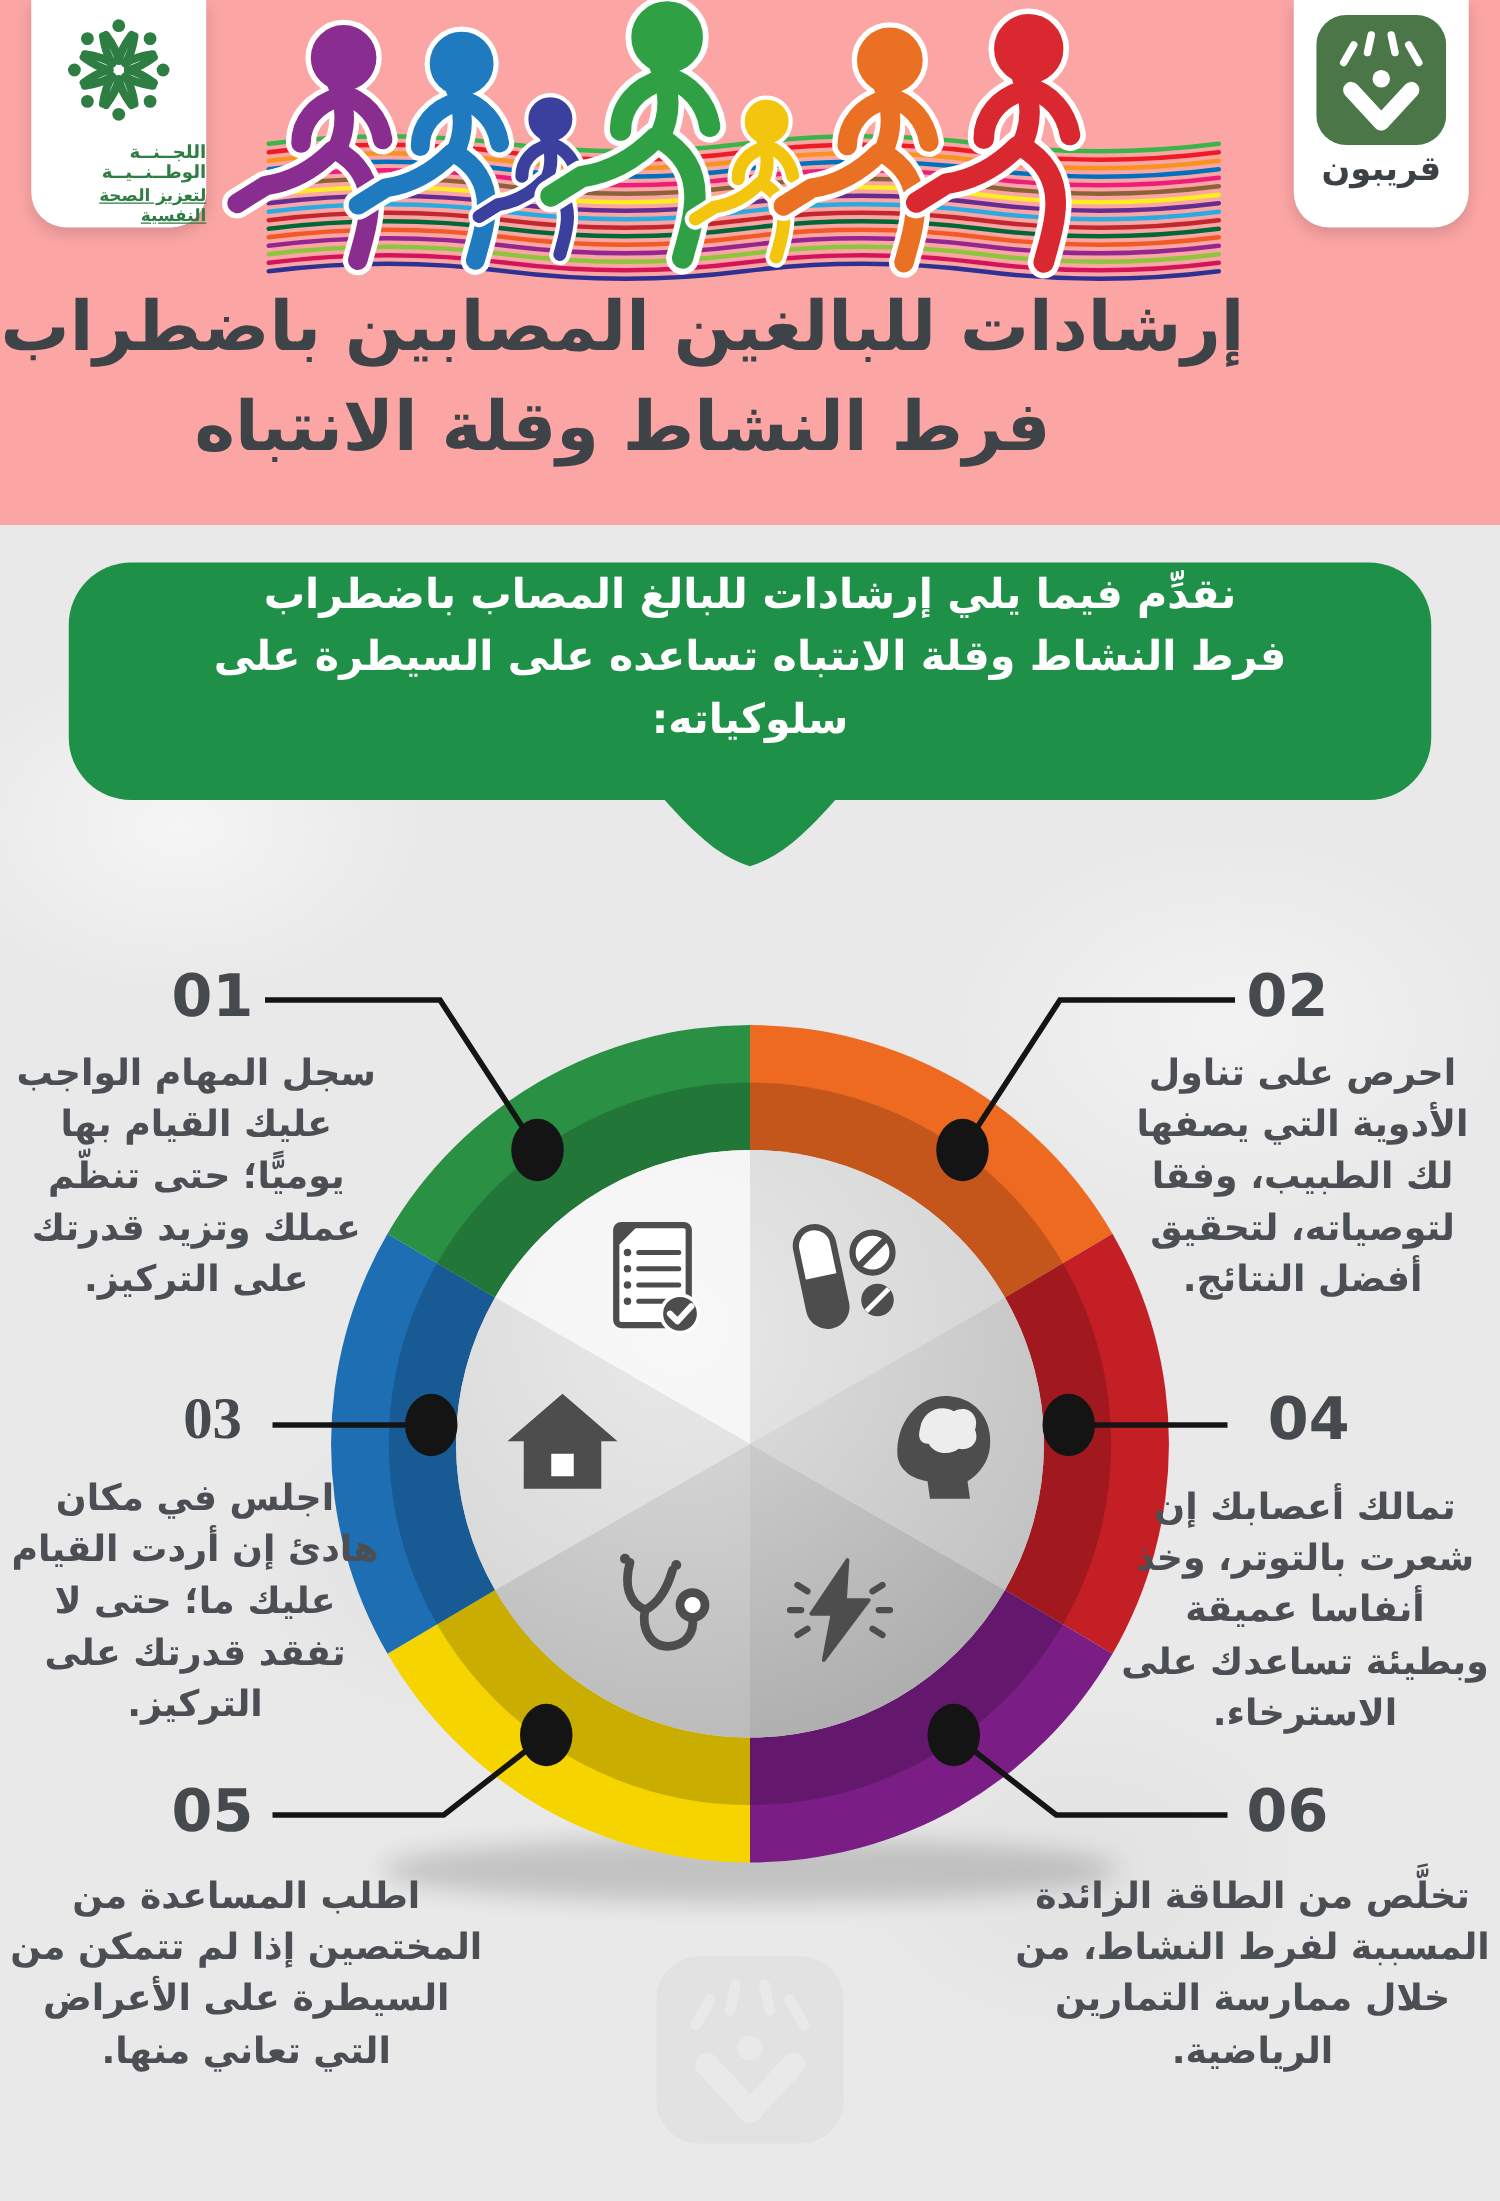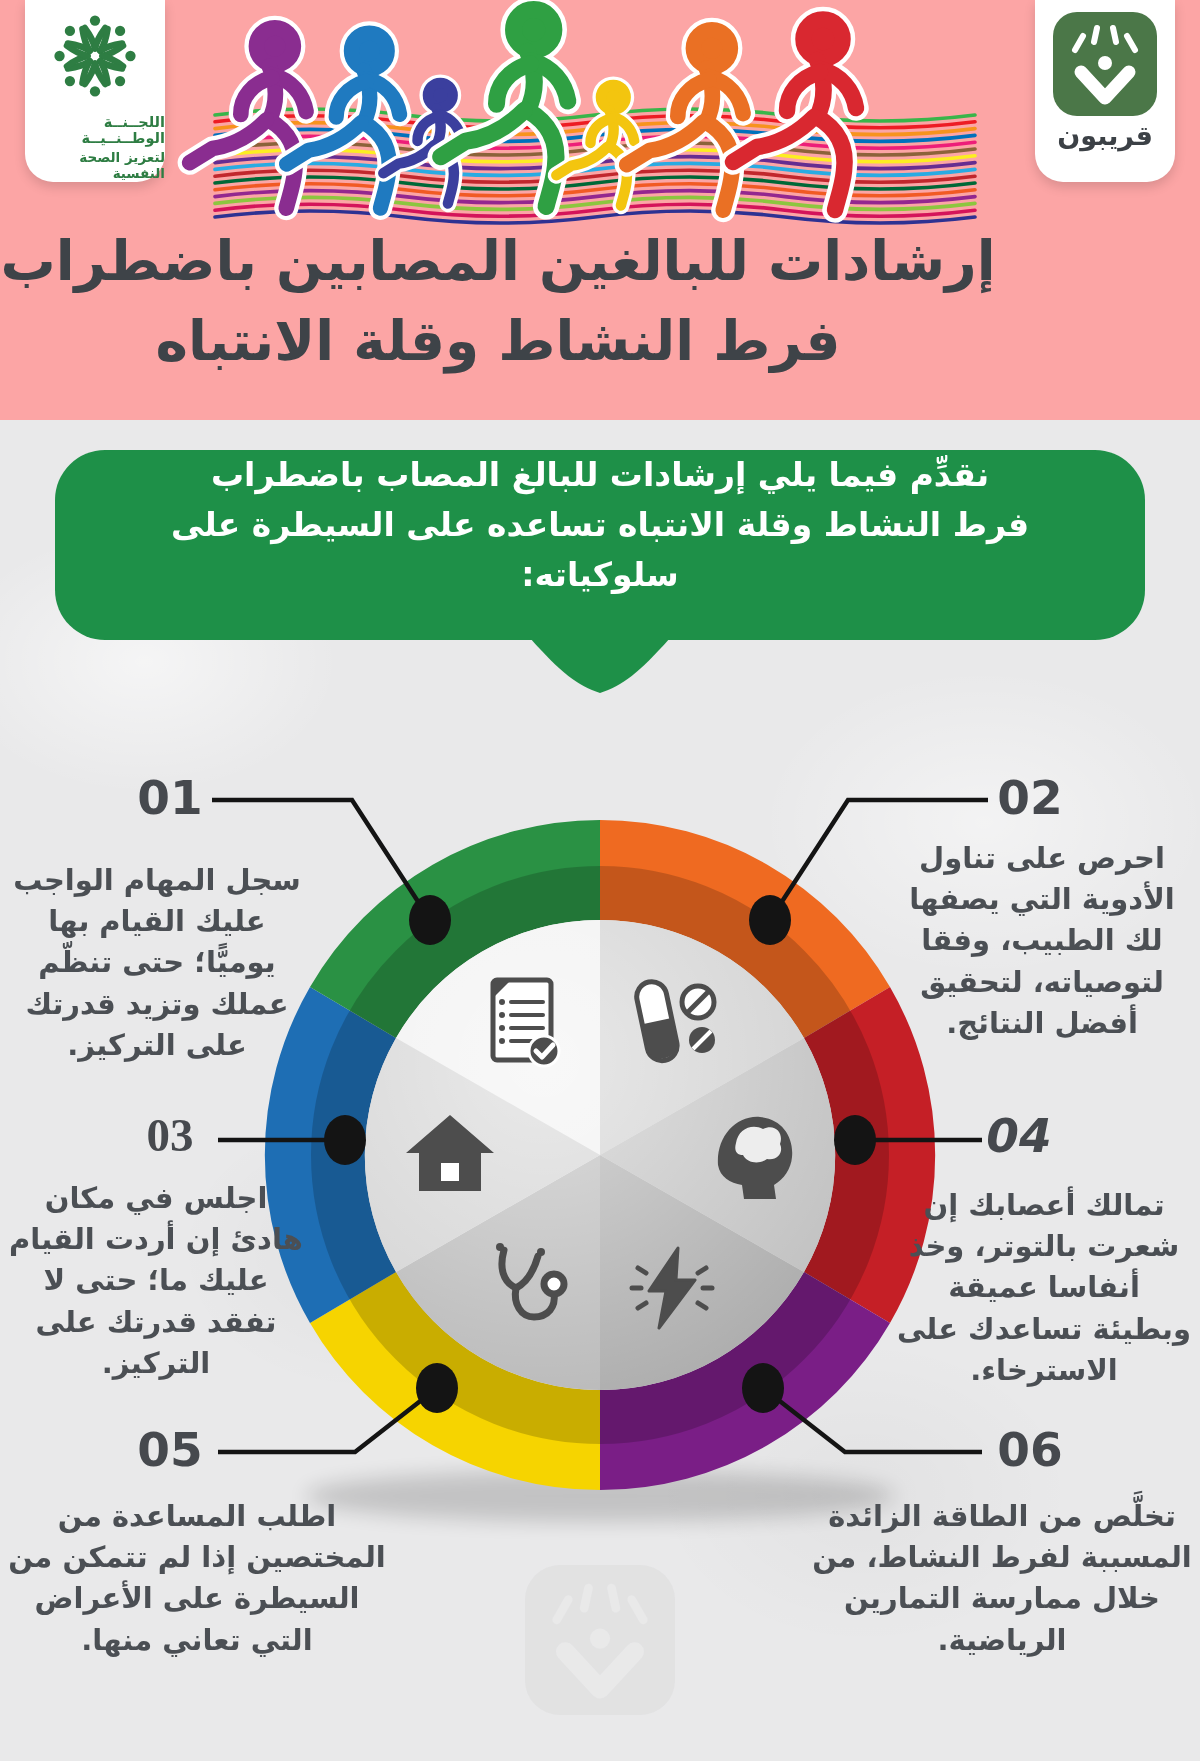--- a/index.html
+++ b/index.html
@@ -6,45 +6,45 @@
   #page{position:relative;width:1200px;height:1761px;overflow:hidden;
         font-family:"DejaVu Sans",sans-serif;direction:rtl;}
   
   #header{position:absolute;left:0;top:0;width:1200px;height:420px;background:#fca5a5;}
   .corner-card{position:absolute;top:0;width:140px;background:#fff;
                border-radius:0 0 28px 28px;box-shadow:0 5px 12px rgba(0,0,0,.14);
                display:flex;flex-direction:column;align-items:center;z-index:3;}
   #org-card{left:25px;height:182px;}
   #app-card{left:1035px;height:182px;}
   .org-line1{font-size:14.5px;font-weight:bold;color:#2e7d43;margin-top:2px;}
-  .org-line2{font-size:13.5px;font-weight:bold;color:#2e7d43;margin-top:3px;}
+  .org-line2{font-size:13.5px;font-weight:bold;color:#2e7d43;margin-top:3px;text-decoration:underline;}
   #app-label{font-size:27px;font-weight:bold;color:#3c4146;margin-top:4px;}
   #title{position:absolute;left:0;top:222px;width:996px;text-align:center;
          font-size:55px;font-weight:bold;color:#3e4348;line-height:1.45;z-index:2;}
   
   #body-section{position:absolute;left:0;top:420px;width:1200px;height:1341px;
       background:
         radial-gradient(280px 190px at 12% 18%, rgba(255,255,255,.55), transparent 70%),
         radial-gradient(320px 220px at 82% 30%, rgba(255,255,255,.45), transparent 70%),
         radial-gradient(260px 200px at 30% 62%, rgba(0,0,0,.035), transparent 70%),
         radial-gradient(300px 220px at 72% 80%, rgba(0,0,0,.03), transparent 70%),
         #e9e9ea;}
   #bubble{position:absolute;left:55px;top:30px;width:1090px;height:190px;
           border-radius:50px;display:flex;align-items:flex-start;justify-content:center;z-index:2;}
   #bubble-text{width:860px;text-align:center;color:#fff;font-size:33px;
                font-weight:bold;line-height:1.52;}
   #bubble-tail{position:absolute;left:520px;top:218px;z-index:2;}
   .tip-num{position:absolute;width:130px;text-align:center;font-size:47px;
            font-weight:bold;color:#46494e;z-index:4;direction:ltr;}
   .tip-text{position:absolute;text-align:center;font-size:29px;font-weight:bold;
             color:#4b4f54;line-height:1.42;z-index:4;}
-  #tip01-num{left:105px;top:350px;}   #tip01-text{left:6px;top:440px;width:302px;text-align:center;}
+  #tip01-num{left:105px;top:350px;}   #tip01-text{left:6px;top:418px;width:302px;text-align:center;}
   #tip02-num{left:965px;top:350px;}   #tip02-text{left:890px;top:418px;width:304px;}
   #tip03-num{left:105px;top:688px;font-family:Liberation Serif, serif;}   #tip03-text{left:8px;top:758px;width:296px;}
-  #tip04-num{left:954px;top:688px;font-style:italic;}   #tip04-text{left:894px;top:765px;width:300px;}
+  #tip04-num{left:982px;top:688px;}   #tip04-text{left:894px;top:765px;width:300px;}
   #tip05-num{left:105px;top:1002px;}  #tip05-text{left:2px;top:1076px;width:390px;}
   #tip06-num{left:965px;top:1002px;}  #tip06-text{left:806px;top:1076px;width:392px;}
   #wheel-svg{position:absolute;left:0;top:0;z-index:3;}
   #watermark{position:absolute;left:525px;top:1145px;opacity:.55;z-index:1;}
 </style>
 </head>
 <body>
 
 <div id="page">
 

